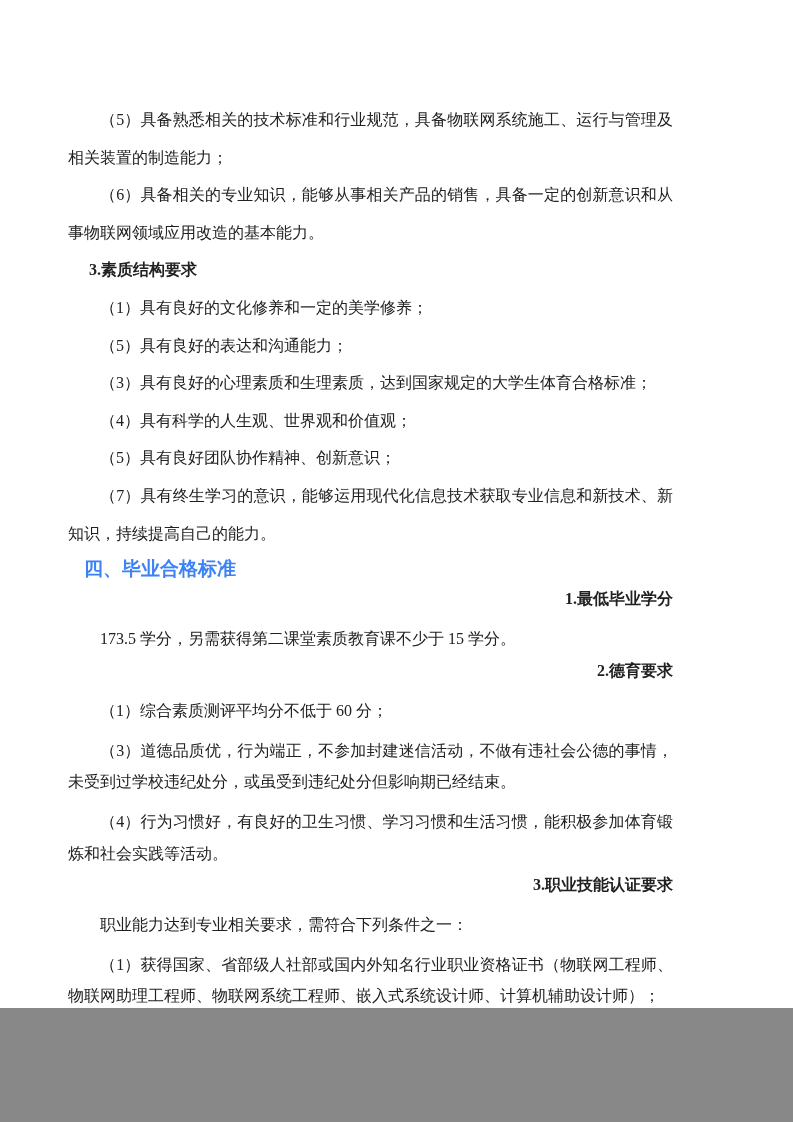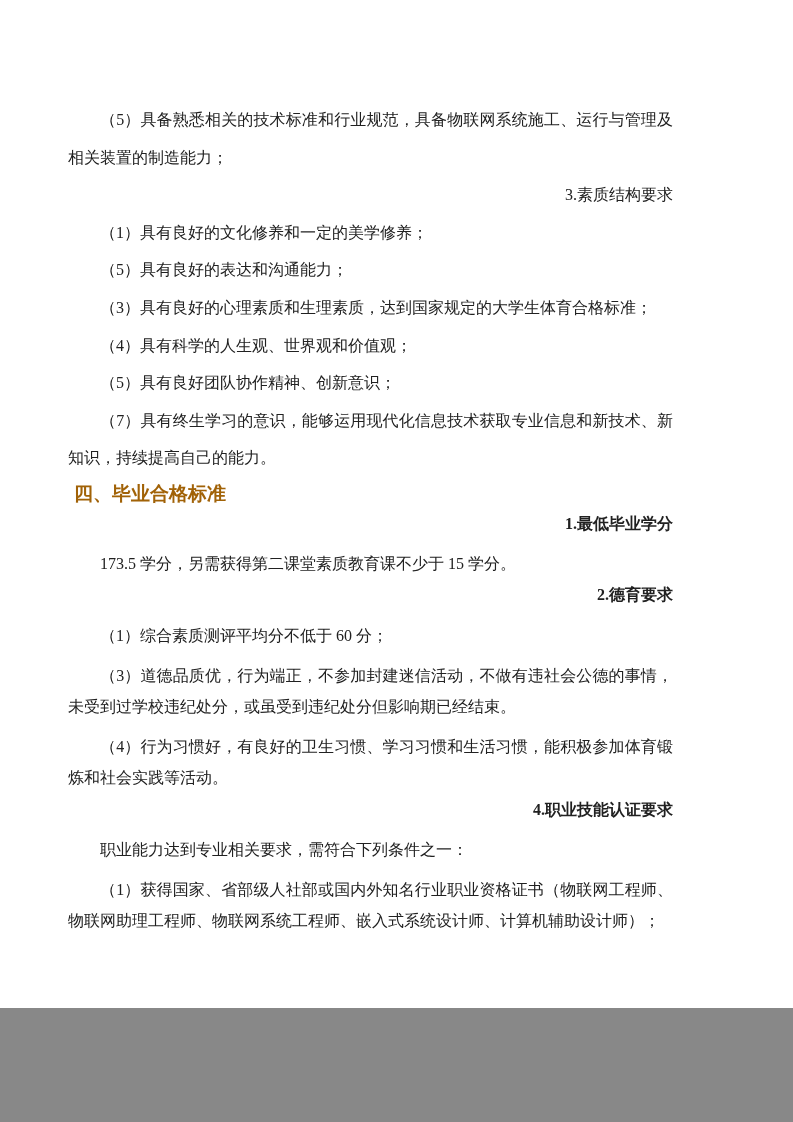--- a/index.html
+++ b/index.html
@@ -19,33 +19,33 @@
 
   
   .sec-a p, .sec-a .h3 {
     margin: 0;
     font-size: 16px;
     line-height: 37.6px;
     text-align: justify;
   }
   .sec-a p.indent { text-indent: 32px; }
   .sec-a .h3 {
-    font-weight: normal;
-    text-align: right;
+    font-weight: bold;
+    text-align: left;
     margin-left: 21px;
   }
 
   
   .h1 {
-    margin: 3px 0 1px 6px;
+    margin: 3px 0 1px 16px;
     font-family: "Liberation Sans", "DejaVu Sans", sans-serif;
     font-weight: bold;
     font-size: 19px;
     line-height: 27px;
-    color: #a16207;
+    color: #3b82f6;
     text-align: left;
   }
 
   
   .sec-b p, .sec-b .h2 {
     margin: 0;
     font-size: 16px;
     line-height: 31.2px;
     text-align: justify;
   }
@@ -56,37 +56,38 @@
   }
 </style>
 </head>
 <body>
 
 <div class="page">
   <div class="content">
 
     <div class="sec-a">
       <p class="indent">（5）具备熟悉相关的技术标准和行业规范，具备物联网系统施工、运行与管理及相关装置的制造能力；</p>
+      <p class="indent">（6）具备相关的专业知识，能够从事相关产品的销售，具备一定的创新意识和从事物联网领域应用改造的基本能力。</p>
       <div class="h3">3.素质结构要求</div>
       <p class="indent">（1）具有良好的文化修养和一定的美学修养；</p>
       <p class="indent">（5）具有良好的表达和沟通能力；</p>
       <p class="indent">（3）具有良好的心理素质和生理素质，达到国家规定的大学生体育合格标准；</p>
       <p class="indent">（4）具有科学的人生观、世界观和价值观；</p>
       <p class="indent">（5）具有良好团队协作精神、创新意识；</p>
       <p class="indent">（7）具有终生学习的意识，能够运用现代化信息技术获取专业信息和新技术、新知识，持续提高自己的能力。</p>
     </div>
 
     <div class="h1">四、毕业合格标准</div>
 
     <div class="sec-b">
       <div class="h2">1.最低毕业学分</div>
       <p class="indent">173.5 学分，另需获得第二课堂素质教育课不少于 15 学分。</p>
       <div class="h2">2.德育要求</div>
       <p class="indent">（1）综合素质测评平均分不低于 60 分；</p>
       <p class="indent">（3）道德品质优，行为端正，不参加封建迷信活动，不做有违社会公德的事情，未受到过学校违纪处分，或虽受到违纪处分但影响期已经结束。</p>
       <p class="indent">（4）行为习惯好，有良好的卫生习惯、学习习惯和生活习惯，能积极参加体育锻炼和社会实践等活动。</p>
-      <div class="h2">4.职业技能认证要求</div>
+      <div class="h2">3.职业技能认证要求</div>
       <p class="indent">职业能力达到专业相关要求，需符合下列条件之一：</p>
       <p class="indent">（1）获得国家、省部级人社部或国内外知名行业职业资格证书（物联网工程师、物联网助理工程师、物联网系统工程师、嵌入式系统设计师、计算机辅助设计师）；</p>
     </div>
 
   </div>
 </div>
 
 </body></html>

